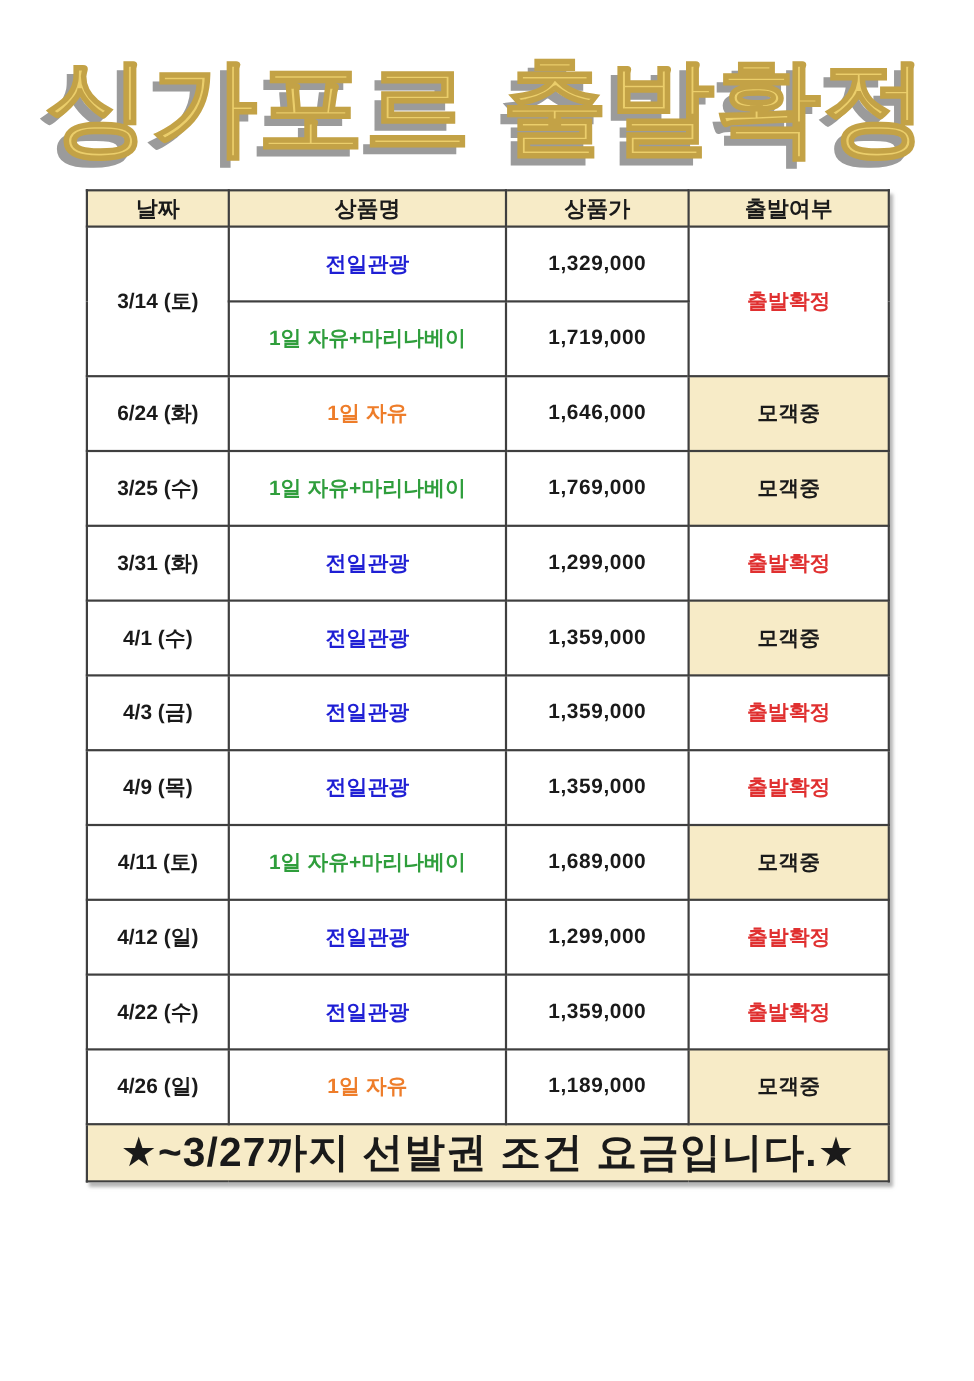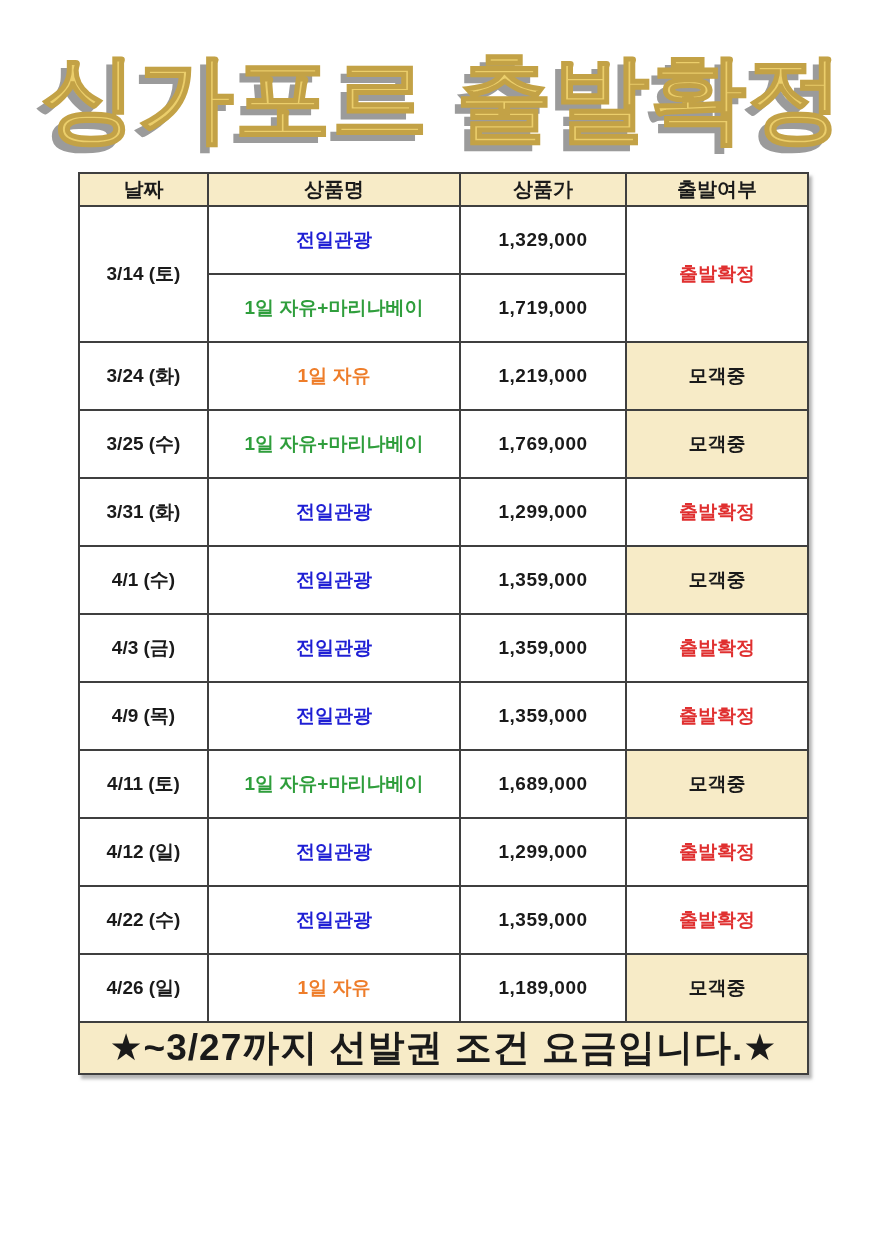--- a/index.html
+++ b/index.html
@@ -110,23 +110,23 @@
         <td class="product" data-color="blue">전일관광</td>
         <td class="price">1,329,000</td>
         <td rowspan="2" class="status" data-status="confirmed">출발확정</td>
       </tr>
       <tr>
         <td class="product" data-color="green">1일 자유+마리나베이</td>
         <td class="price">1,719,000</td>
       </tr>
 
       <tr>
-        <td class="date">3/24 (화)</td>
+        <td class="date">6/24 (화)</td>
         <td class="product" data-color="orange">1일 자유</td>
-        <td class="price">1,219,000</td>
+        <td class="price">1,646,000</td>
         <td class="status" data-status="recruiting">모객중</td>
       </tr>
 
       <tr>
         <td class="date">3/25 (수)</td>
         <td class="product" data-color="green">1일 자유+마리나베이</td>
         <td class="price">1,769,000</td>
         <td class="status" data-status="recruiting">모객중</td>
       </tr>
 

